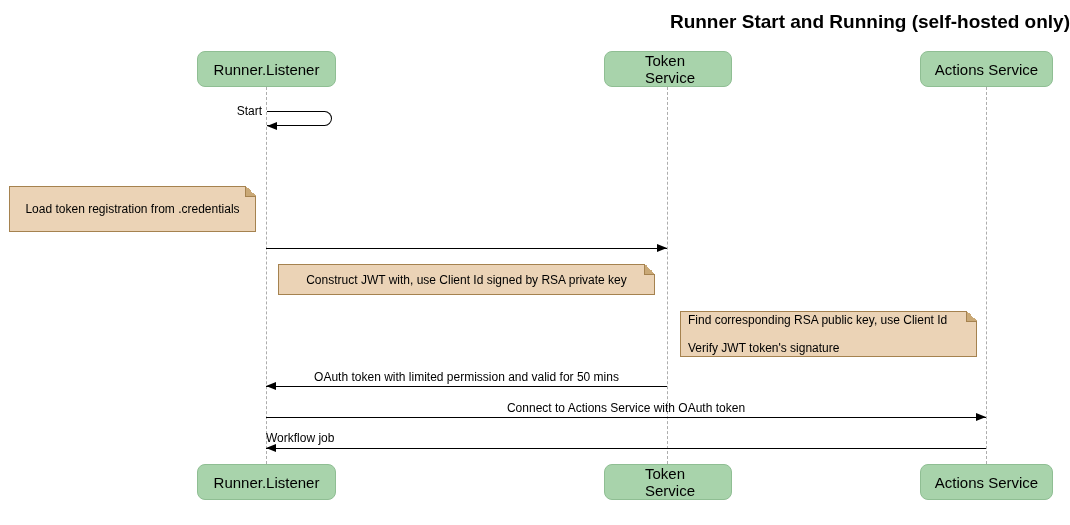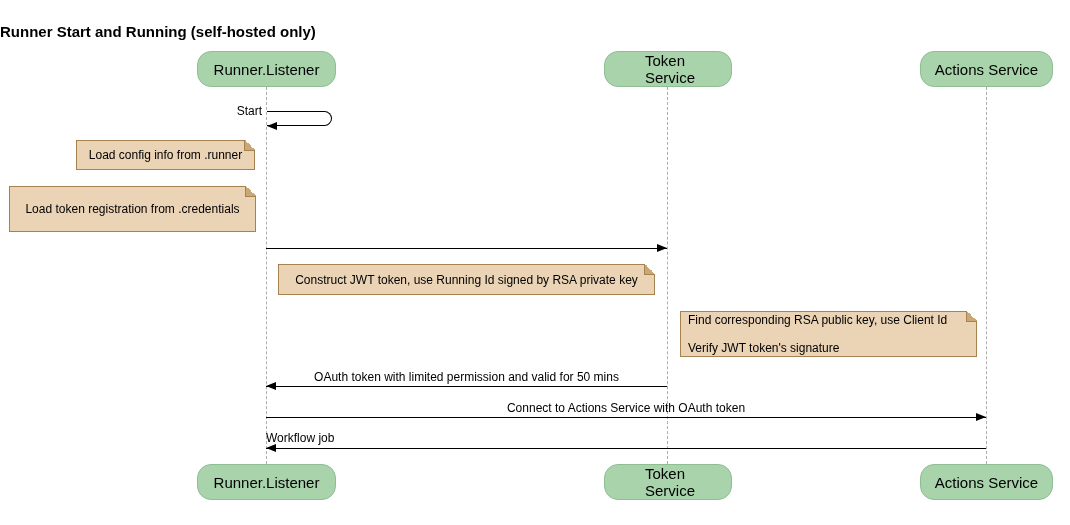--- a/index.html
+++ b/index.html
@@ -8,26 +8,26 @@
     --note-fill:#ebd3b6;
     --note-border:#a5824f;
     --note-fold:#c9a876;
     --lifeline:#adadad;
     --line:#000000;
   }
   html,body{margin:0;padding:0;}
   body{background:#ffffff;font-family:"Liberation Sans",sans-serif;color:#000;}
   .canvas{position:relative;width:1070px;height:525px;background:#fff;overflow:hidden;}
 
-  .title{position:absolute;left:0;right:0;top:23px;text-align:left;
-         font-size:15px;font-weight:bold;}
+  .title{position:absolute;left:0;right:0;top:11px;text-align:right;
+         font-size:19px;font-weight:bold;}
 
   .actor{position:absolute;height:36px;display:flex;align-items:center;justify-content:center;
          background:var(--participant-fill);border:1px solid var(--participant-border);
-         border-radius:14px;font-size:15px;box-sizing:border-box;}
+         border-radius:8px;font-size:15px;box-sizing:border-box;}
   .a-rl{left:197px;width:139px;}
   .a-ts{left:604px;width:128px;padding-left:40px;}
   .a-as{left:920px;width:133px;}
   .row-top{top:51px;}
   .row-bot{top:464px;}
 
   .lifeline{position:absolute;top:87px;height:377px;width:0;
             border-left:1px dashed var(--lifeline);}
   .ll-rl{left:266px;}
   .ll-ts{left:667px;}
@@ -91,36 +91,32 @@
     <span>Token Service</span>
   </div>
   <div class="actor a-as row-top">
     <span>Actions Service</span>
   </div>
 
   <div class="msg-text t-start">Start</div>
   <div class="self-loop"></div>
   <div class="arr arr-l ah-start"></div>
 
-  <div class="note n1">
-    <span class="fold"></span>
-    <span>Load config info from .runner</span>
-  </div>
 
   <div class="note n2">
     <span class="fold"></span>
     <span>Load token registration from .credentials</span>
   </div>
 
   <div class="mline l-exchange"></div>
   <div class="arr arr-r ah-exchange"></div>
 
   <div class="note n3">
     <span class="fold"></span>
-    <span>Construct JWT token, use Running Id signed by RSA private key</span>
+    <span>Construct JWT with, use Client Id signed by RSA private key</span>
   </div>
 
   <div class="note n4 multiline">
     <span class="fold"></span>
     <span>Find corresponding RSA public key, use Client Id</span>
     <span>Verify JWT token's signature</span>
   </div>
 
   <div class="msg-text t-oauth">OAuth token with limited permission and valid for 50 mins</div>
   <div class="mline l-oauth"></div>

